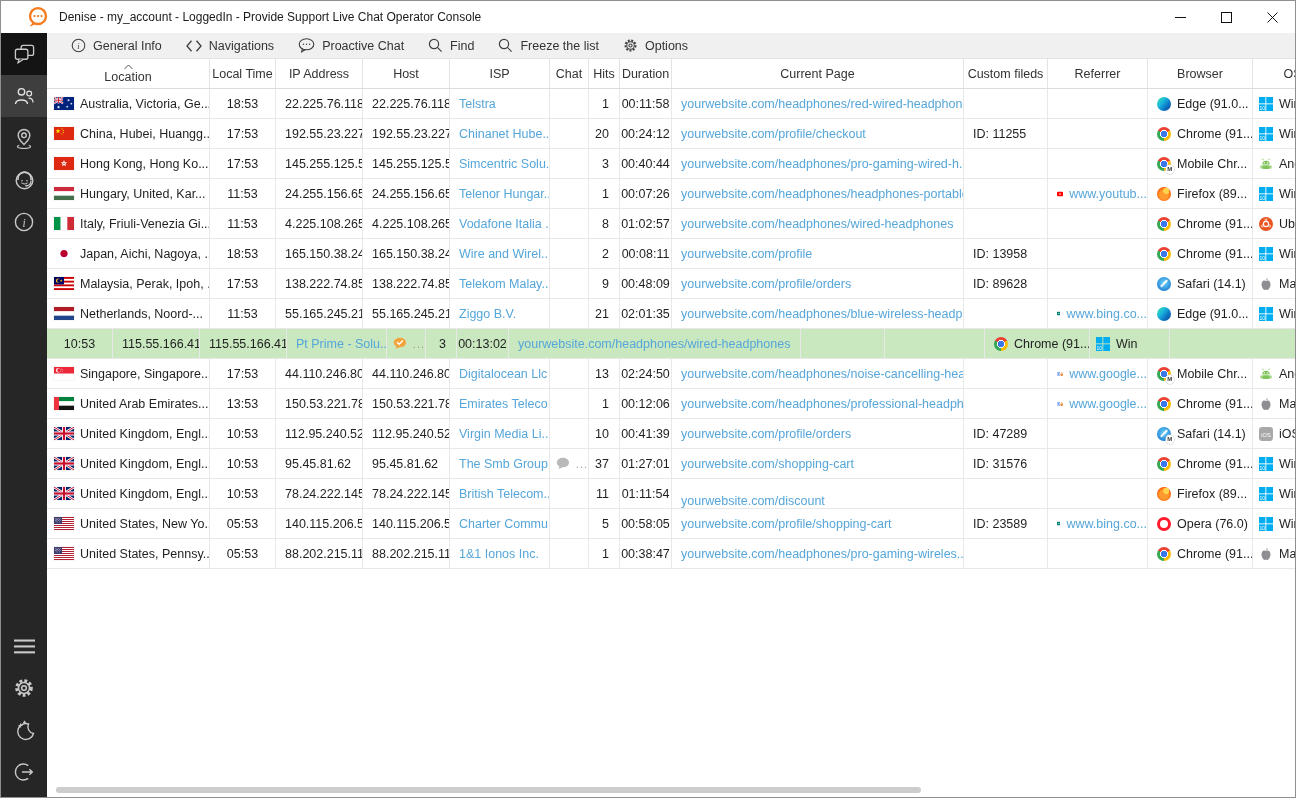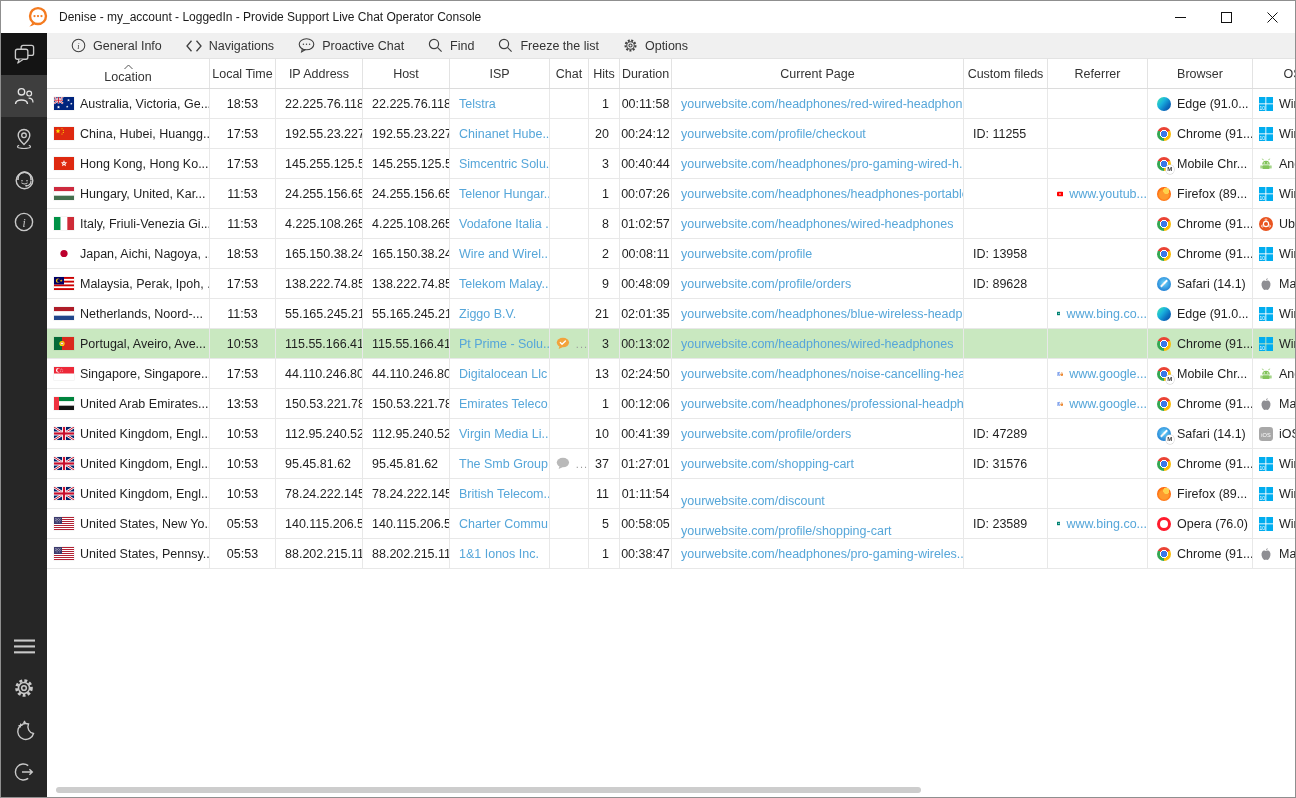--- a/index.html
+++ b/index.html
@@ -692,30 +692,20 @@
                 <rect width="6.4" height="6.4" fill="#00adef"></rect>
                 <rect x="7.3" width="6.7" height="6.4" fill="#00adef"></rect>
                 <rect y="7.3" width="6.4" height="6.7" fill="#00adef"></rect>
                 <rect x="7.3" y="7.3" width="6.7" height="6.7" fill="#00adef"></rect>
                 <text x="3.3" y="13" font-size="5" fill="#fff" text-anchor="middle" font-family="Liberation Sans,sans-serif">10</text>
               </svg>
               <span>Win</span>
             </div>
           </div>
           <div class="tr hl">
-            <div class="td lft gap" style="width: 163px;">
-              <svg class="flag" width="20" height="13" viewBox="0 0 20 13">
-                <rect width="8" height="13" fill="#046a38"></rect>
-                <rect x="8" width="12" height="13" fill="#da291c"></rect>
-                <circle cx="8" cy="6.5" r="2.6" fill="#ffe900"></circle>
-                <circle cx="8" cy="6.5" r="1.35" fill="#fff"></circle>
-                <circle cx="8" cy="6.5" r="1.35" fill="none" stroke="#da291c" stroke-width="0.5"></circle>
-              </svg>
-              <span>Portugal, Aveiro, Ave...</span>
-            </div>
             <div class="td ctr" style="width: 66px;">
               <span>10:53</span>
             </div>
             <div class="td pad" style="width: 87px;">
               <span>115.55.166.41</span>
             </div>
             <div class="td pad" style="width: 87px;">
               <span>115.55.166.41</span>
             </div>
             <div class="td pad" style="width: 100px;">
@@ -1092,21 +1082,21 @@
             <div class="td pad" style="width: 100px;">
               <span class="lk">Charter Commu...</span>
             </div>
             <div class="td pad6 gap" style="width: 39px;"></div>
             <div class="td rgt" style="width: 31px;">
               <span>5</span>
             </div>
             <div class="td ctr" style="width: 52px;">
               <span>00:58:05</span>
             </div>
-            <div class="td pad" style="width: 292px; align-items: flex-end;">
+            <div class="td pad" style="width: 292px;">
               <span class="lk">yourwebsite.com/profile/shopping-cart</span>
             </div>
             <div class="td pad" style="width: 84px;">
               <span>ID: 23589</span>
             </div>
             <div class="td pad gap" style="width: 100px;">
               <svg width="13" height="13" viewBox="0 0 13 13">
                 <rect width="13" height="13" fill="#008272"></rect>
                 <text x="6.5" y="10.2" font-size="10.5" font-weight="bold" fill="#fff" text-anchor="middle" font-family="Liberation Serif,serif">b</text>
               </svg>

